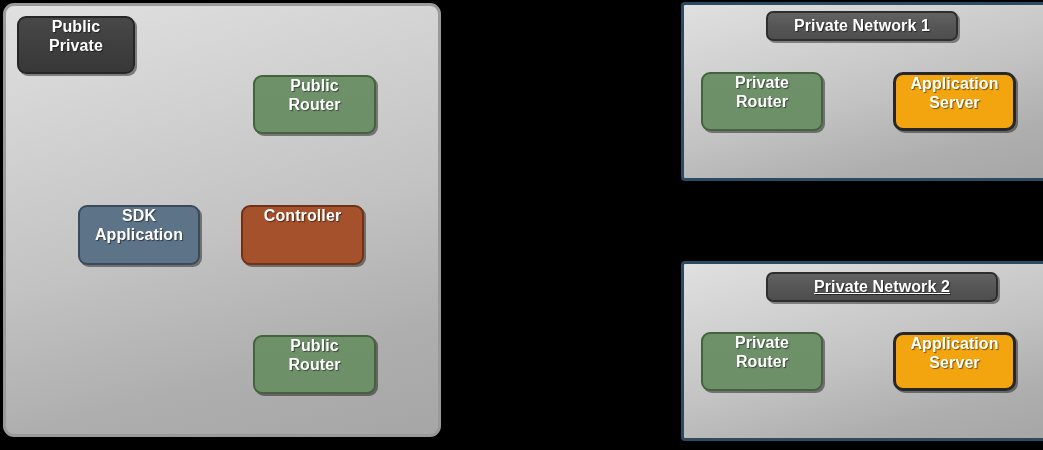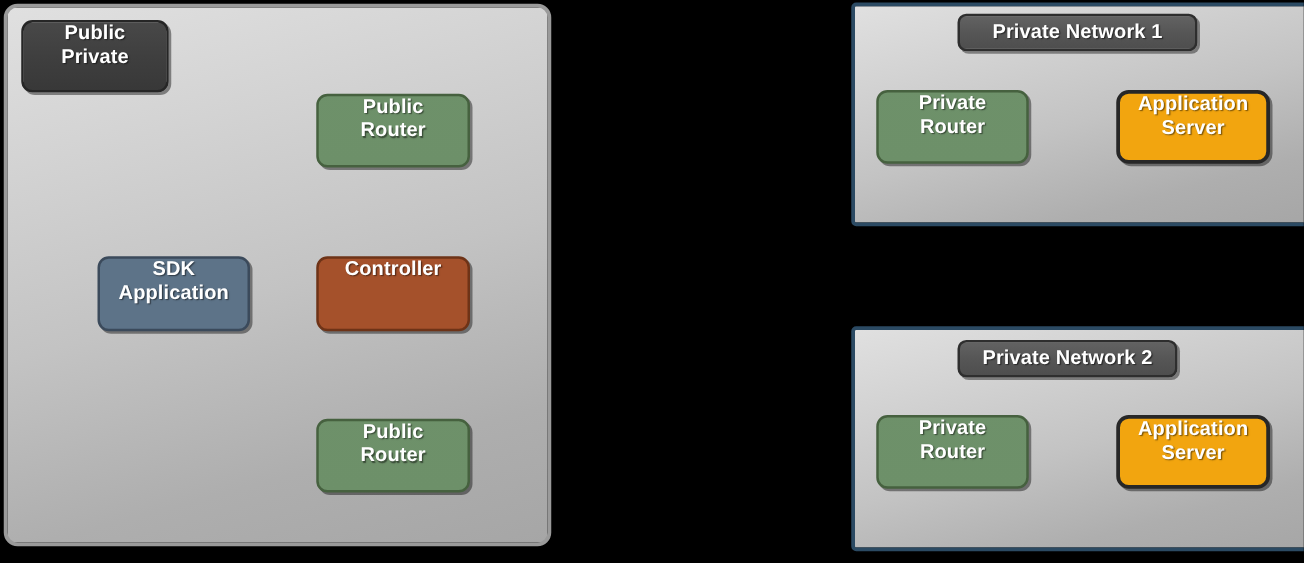--- a/index.html
+++ b/index.html
@@ -146,21 +146,21 @@
       </span>
     </div>
 
     <div class="node slate" style="left:27px; top:199px; width:122px; height:60px;margin-left:45px;">
       <span class="node-label">
         <span>SDK</span><br>
         <span>Application</span>
       </span>
     </div>
 
-    <div class="node rust" style="left:247px; top:199px; width:123px; height:60px;">
+    <div class="node rust" style="left:235px; top:199px; width:123px; height:60px;">
       <span class="node-label">
         <span>Controller</span>
       </span>
     </div>
 
     <div class="node green" style="left:247px; top:329px; width:123px; height:59px;">
       <span class="node-label">
         <span>Public</span><br>
         <span>Router</span>
       </span>
@@ -185,21 +185,21 @@
       <span class="node-label">
         <span>Application</span><br>
         <span>Server</span>
       </span>
     </div>
 
   </div>
 
   <div class="panel panel-private panel-private-2">
 
-    <div class="net-title" style="left:82px; top:8px; width:176px; height:30px;">
+    <div class="net-title" style="left:82px; top:8px; width:232px; height:30px;text-decoration:underline;">
       <span>Private Network 2</span>
     </div>
 
     <div class="node green" style="left:17px; top:68px; width:122px; height:59px;">
       <span class="node-label">
         <span>Private</span><br>
         <span>Router</span>
       </span>
     </div>
 

